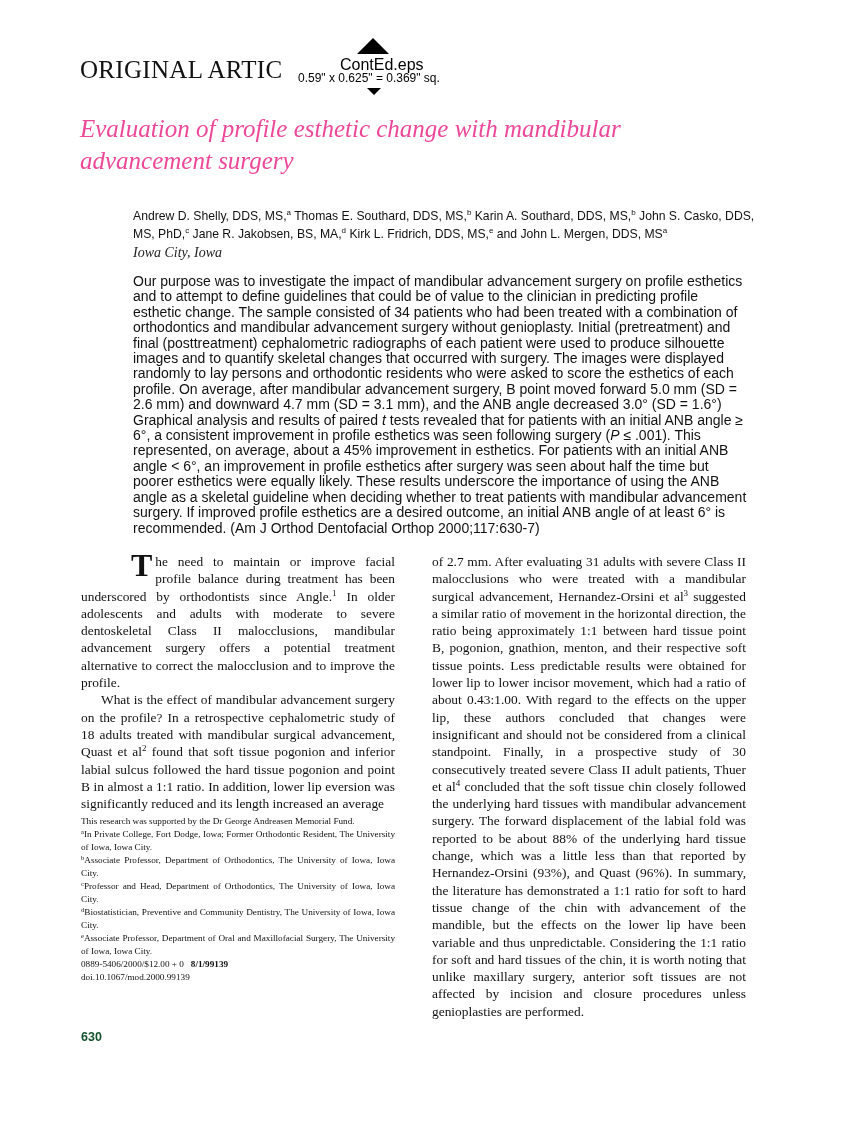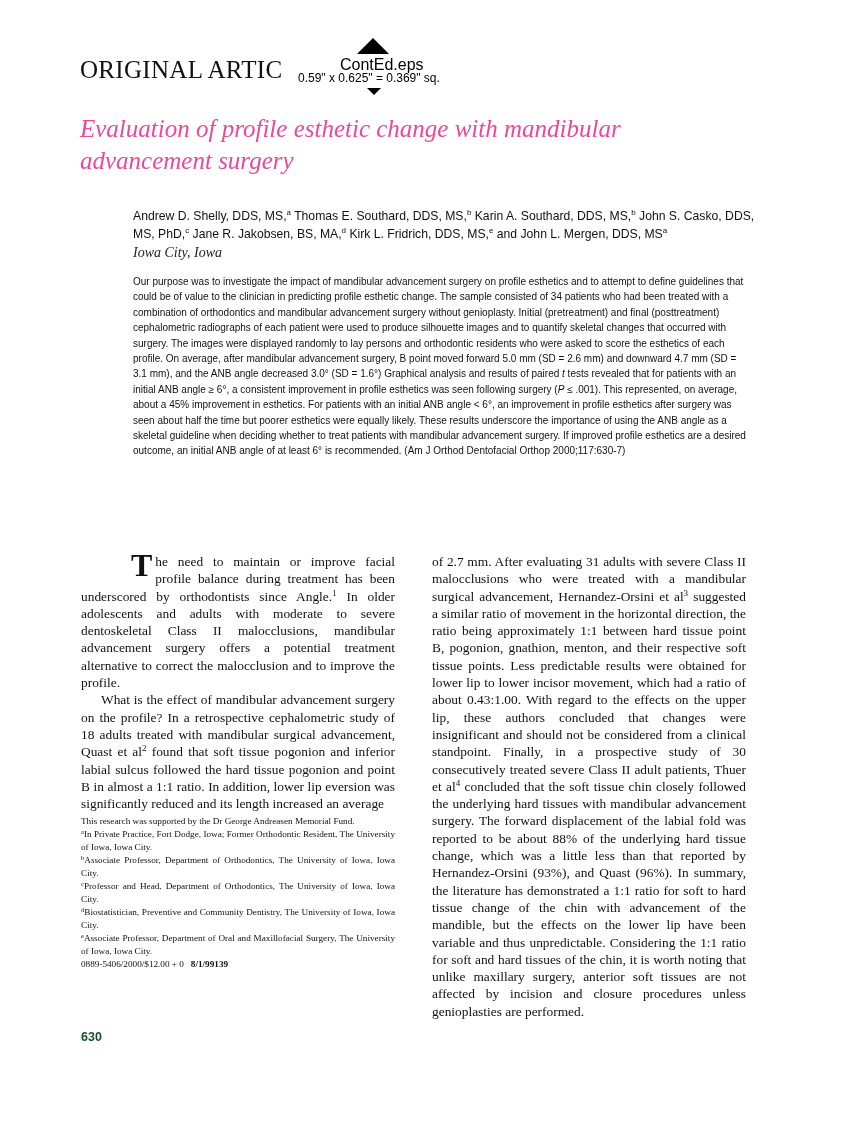--- a/index.html
+++ b/index.html
@@ -15,21 +15,21 @@
   #placeholder .dims { position: absolute; left: 0; top: 33px; font-size: 12px; color: #000; white-space: nowrap; }
   #placeholder .tri-down { position: absolute; left: 69px; top: 50px; width: 0; height: 0;
       border-left: 7px solid transparent; border-right: 7px solid transparent; border-top: 7px solid #000; }
 
   #title { position: absolute; left: 80px; top: 113px; width: 640px; font-size: 25px; font-style: italic; line-height: 32px; color: #ec4899; }
 
   #authors { position: absolute; left: 133px; top: 207px; width: 630px; font-size: 12.2px; font-weight: normal; line-height: 18px; color: #111; }
   #authors sup { font-size: 8px; vertical-align: 5px; line-height: 0; }
   #location { position: absolute; left: 133px; top: 245px; font-size: 14px; font-style: italic; color: #222; }
 
-  #abstract { position: absolute; left: 133px; top: 274px; width: 614px; font-size: 10px; line-height: 15.4px; color: #111; text-align: left; }
+  #abstract { position: absolute; left: 133px; top: 274px; width: 614px; font-size: 14px; line-height: 15.4px; color: #111; text-align: left; }
 
   .col { position: absolute; top: 553px; width: 314px; font-size: 13.4px; line-height: 17.3px; text-align: justify; color: #111; }
   .col p { margin: 0; }
   .col p.indent { text-indent: 20px; }
   #col-left { left: 81px; }
   #col-right { left: 432px; }
   .dropcap { font-size: 32px; font-weight: bold; line-height: 20px; float: left; margin: 2px 3px 0 50px; }
   .col sup { font-size: 9px; vertical-align: 5px; line-height: 0; }
 
   #footnotes { position: absolute; left: 81px; top: 815px; width: 314px; font-size: 9.2px; line-height: 13px; text-align: justify; color: #111; }
@@ -72,21 +72,22 @@
   <p><span class="dropcap">T</span><span>he need to maintain or improve facial profile balance during treatment has been underscored by orthodontists since Angle.</span><sup>1</sup><span> In older adolescents and adults with moderate to severe dentoskeletal Class II malocclusions, mandibular advancement surgery offers a potential treatment alternative to correct the malocclusion and to improve the profile.</span></p>
   <p class="indent"><span>What is the effect of mandibular advancement surgery on the profile? In a retrospective cephalometric study of 18 adults treated with mandibular surgical advancement, Quast et al</span><sup>2</sup><span> found that soft tissue pogonion and inferior labial sulcus followed the hard tissue pogonion and point B in almost a 1:1 ratio. In addition, lower lip eversion was significantly reduced and its length increased an average</span></p>
 </div>
 
 <div id="col-right" class="col serif">
   <p><span>of 2.7 mm. After evaluating 31 adults with severe Class II malocclusions who were treated with a mandibular surgical advancement, Hernandez-Orsini et al</span><sup>3</sup><span> suggested a similar ratio of movement in the horizontal direction, the ratio being approximately 1:1 between hard tissue point B, pogonion, gnathion, menton, and their respective soft tissue points. Less predictable results were obtained for lower lip to lower incisor movement, which had a ratio of about 0.43:1.00. With regard to the effects on the upper lip, these authors concluded that changes were insignificant and should not be considered from a clinical standpoint. Finally, in a prospective study of 30 consecutively treated severe Class II adult patients, Thuer et al</span><sup>4</sup><span> concluded that the soft tissue chin closely followed the underlying hard tissues with mandibular advancement surgery. The forward displacement of the labial fold was reported to be about 88% of the underlying hard tissue change, which was a little less than that reported by Hernandez-Orsini (93%), and Quast (96%). In summary, the literature has demonstrated a 1:1 ratio for soft to hard tissue change of the chin with advancement of the mandible, but the effects on the lower lip have been variable and thus unpredictable. Considering the 1:1 ratio for soft and hard tissues of the chin, it is worth noting that unlike maxillary surgery, anterior soft tissues are not affected by incision and closure procedures unless genioplasties are performed.</span></p>
 </div>
 
 <div id="footnotes" class="serif">
   <div>This research was supported by the Dr George Andreasen Memorial Fund.</div>
-  <div><sup>a</sup><span>In Private Practice, Fort Dodge, Iowa; Former Orthodontic Resident, The University of Iowa, Iowa City.</span></div>
+  <div><sup>a</sup><span>In Private College, Fort Dodge, Iowa; Former Orthodontic Resident, The University of Iowa, Iowa City.</span></div>
   <div><sup>b</sup><span>Associate Professor, Department of Orthodontics, The University of Iowa, Iowa City.</span></div>
   <div><sup>c</sup><span>Professor and Head, Department of Orthodontics, The University of Iowa, Iowa City.</span></div>
   <div><sup>d</sup><span>Biostatistician, Preventive and Community Dentistry, The University of Iowa, Iowa City.</span></div>
   <div><sup>e</sup><span>Associate Professor, Department of Oral and Maxillofacial Surgery, The University of Iowa, Iowa City.</span></div>
   <div><span>0889-5406/2000/$12.00 + 0</span>&nbsp;&nbsp;&nbsp;<span class="bold">8/1/99139</span></div>
+  <div>doi.10.1067/mod.2000.99139</div>
 </div>
 
 <div id="page-number" class="sans">630</div>
 
 </body></html>

